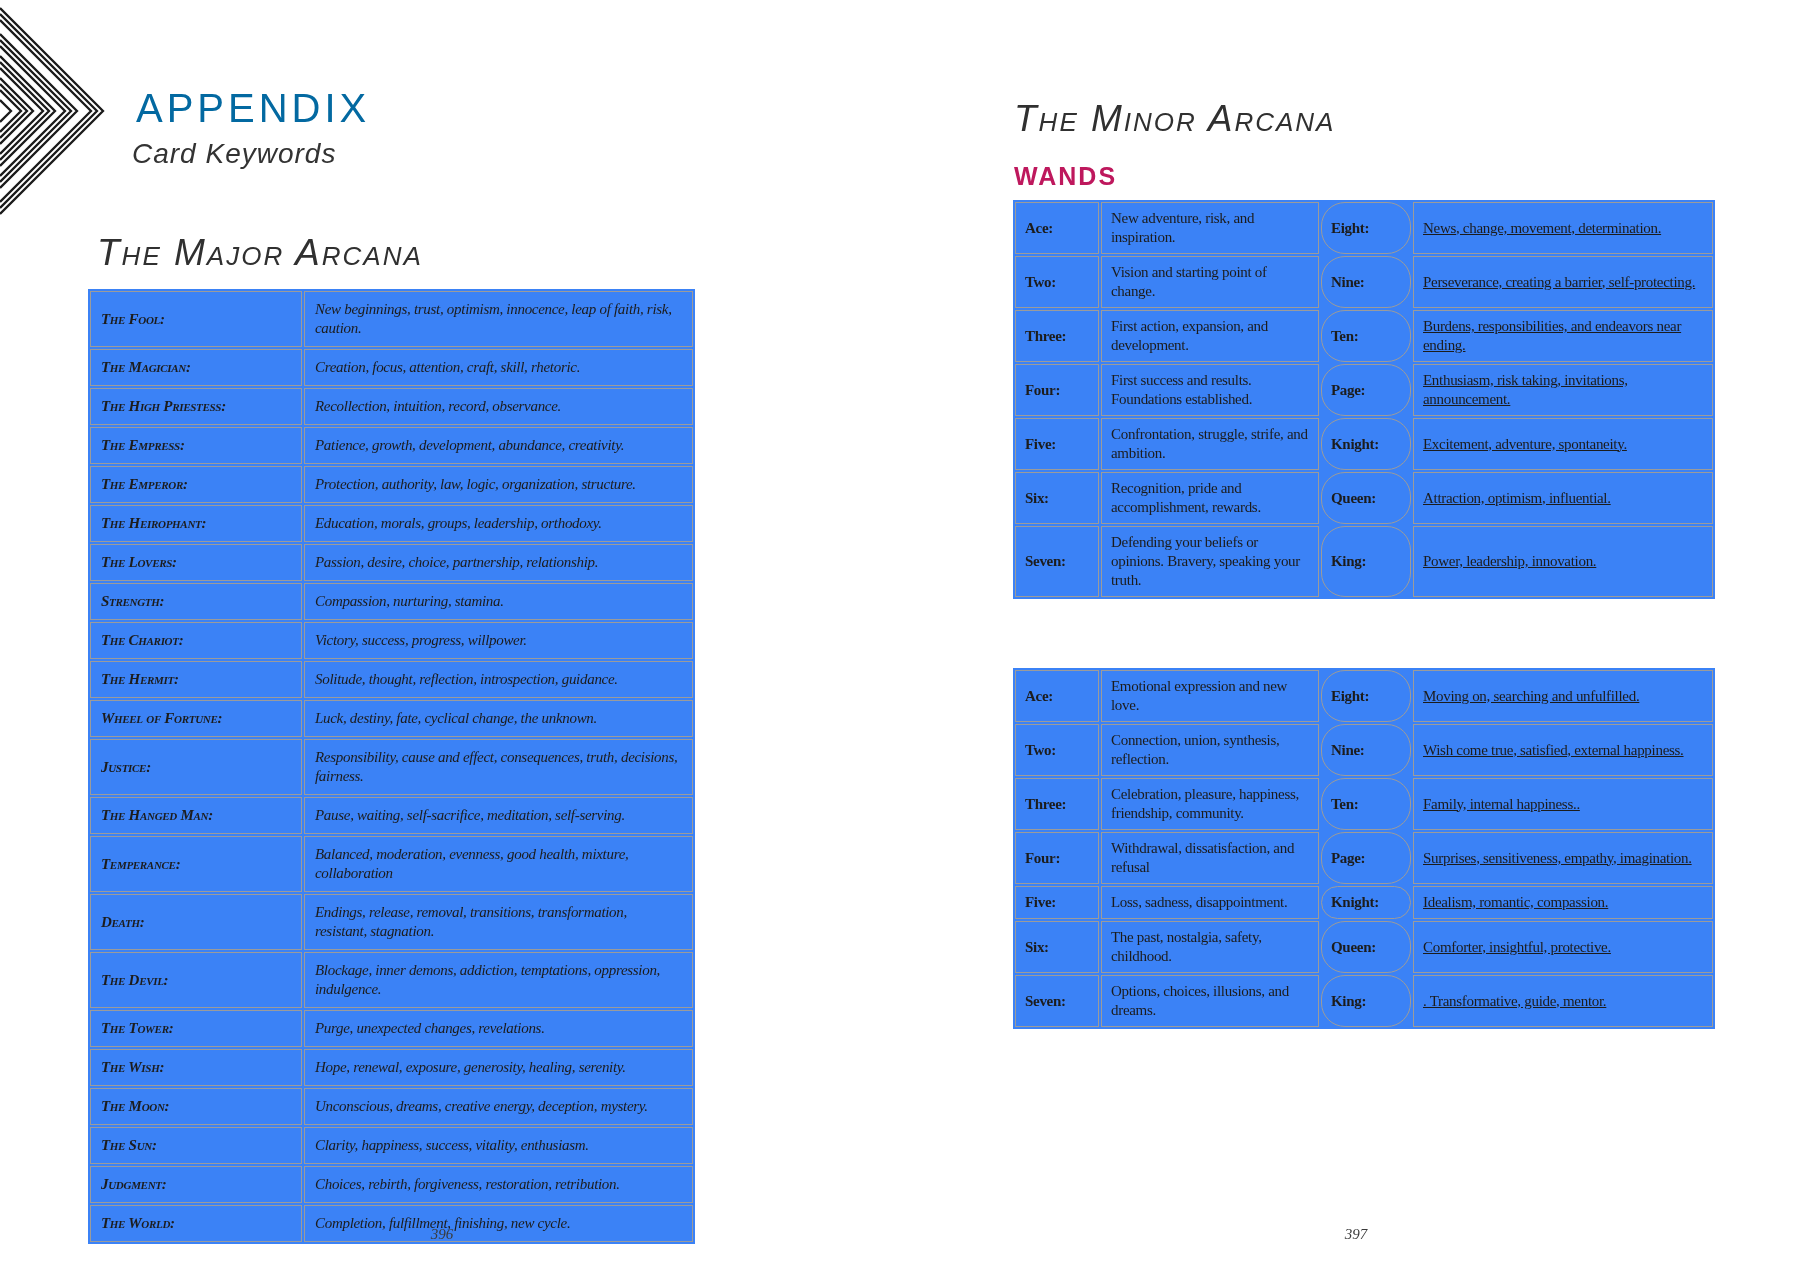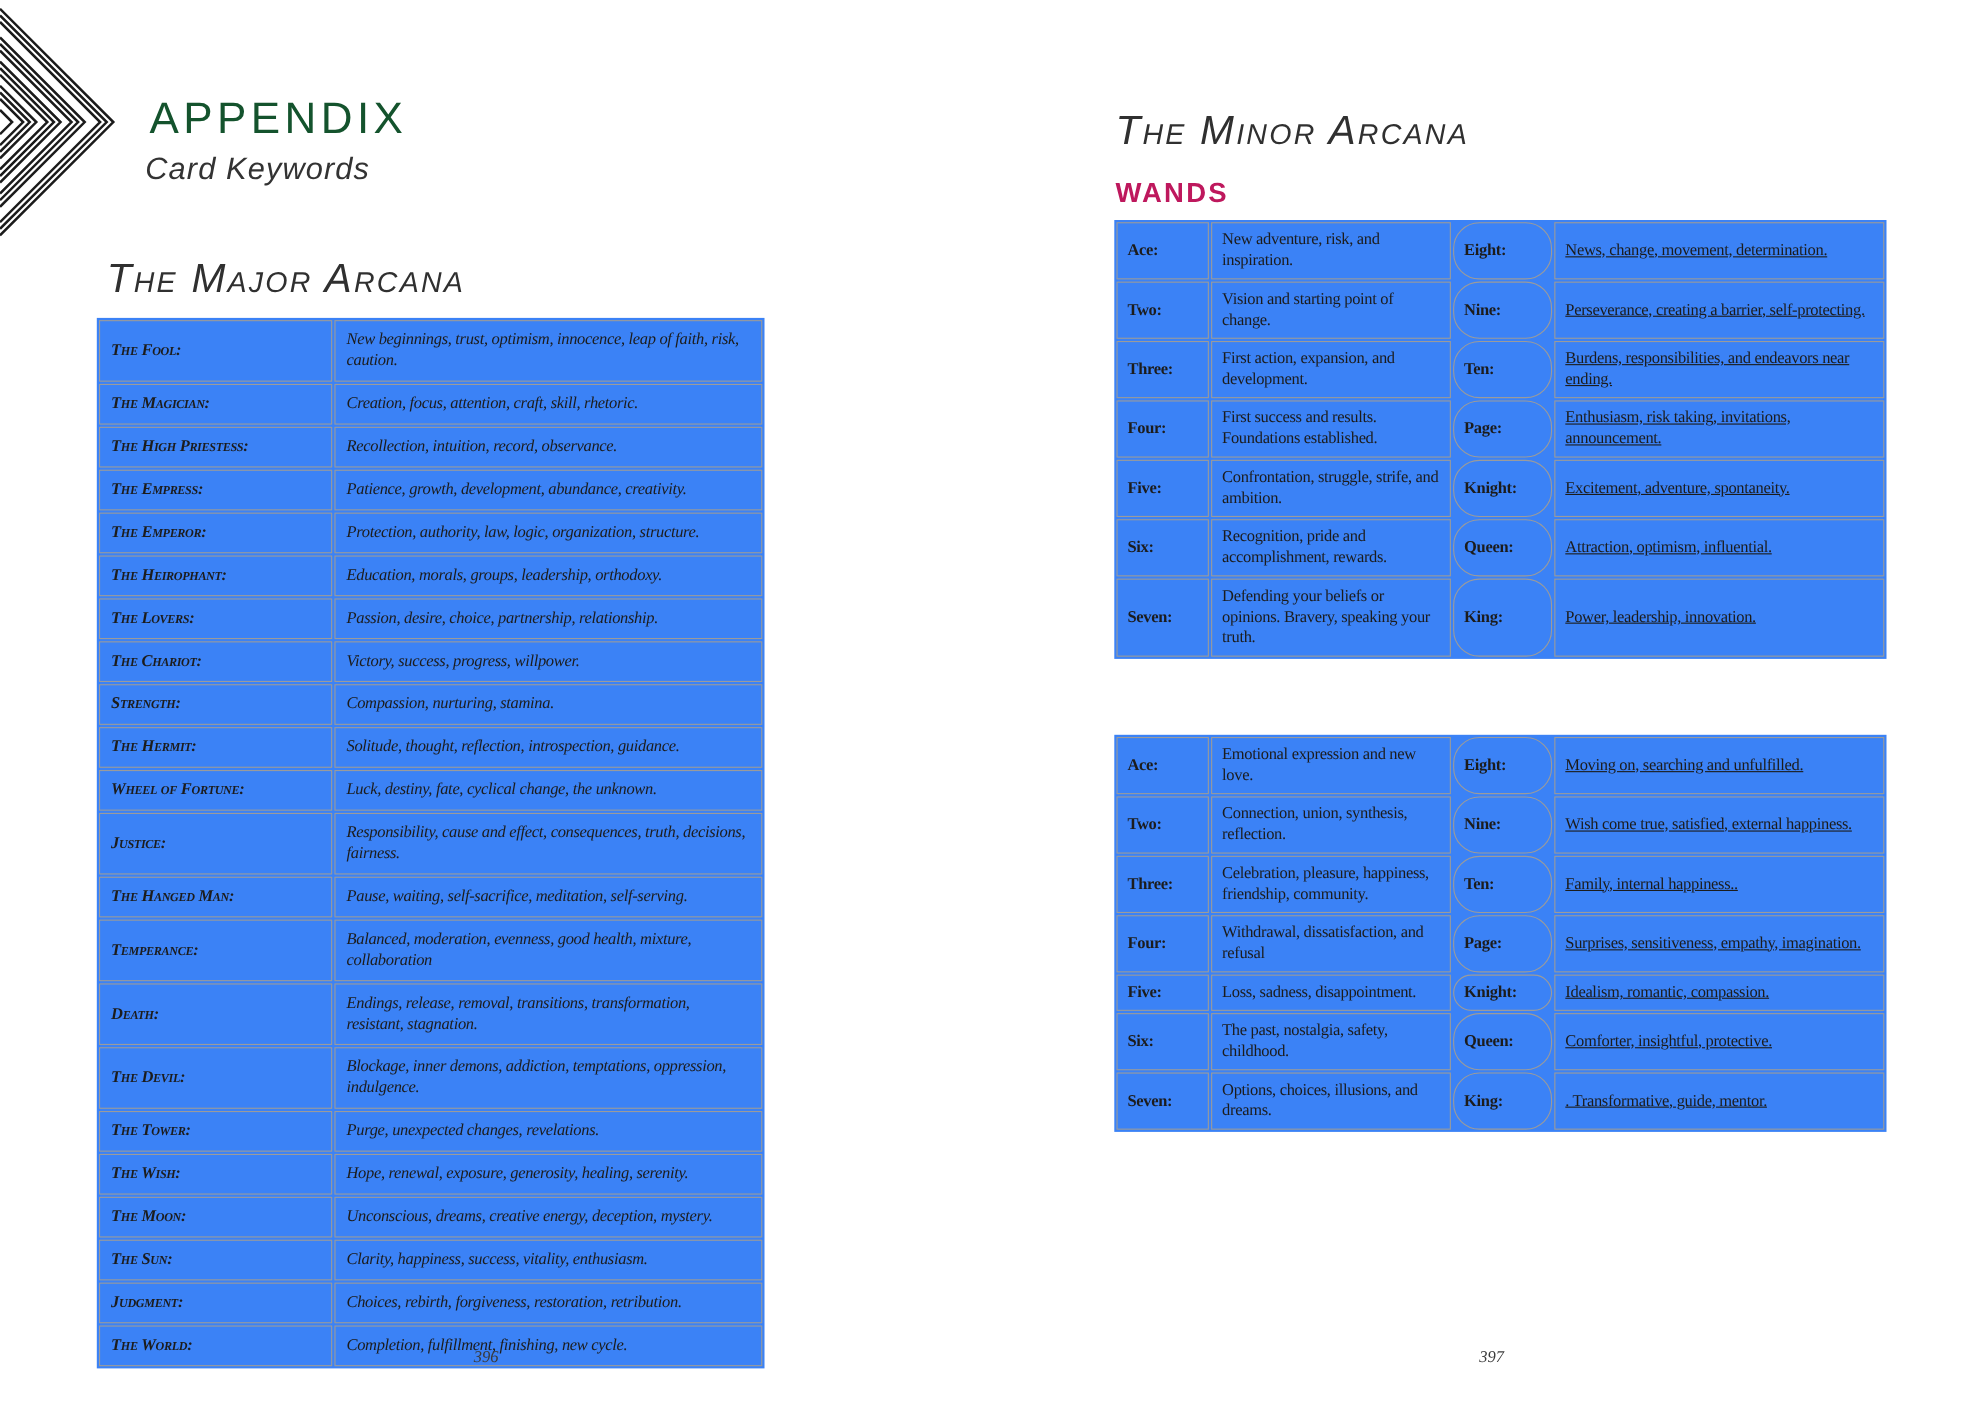--- a/index.html
+++ b/index.html
@@ -7,21 +7,21 @@
     position:relative; width:1801px; height:1275px; background:#ffffff;
     font-family:"Liberation Serif", serif; color:#1c1c1c; overflow:hidden;
   }
   
   .corner-logo { position:absolute; left:0; top:0; }
 
   
   .appendix-title {
     position:absolute; left:136px; top:86px;
     font-family:"Liberation Sans", sans-serif; font-weight:400;
-    font-size:40px; letter-spacing:4px; color:#14532d;
+    font-size:40px; letter-spacing:4px; color:#0369a1;
   }
   .appendix-subtitle {
     position:absolute; left:132px; top:138px;
     font-family:"Liberation Sans", sans-serif; font-style:italic;
     font-size:28px; letter-spacing:1px; color:#333333;
   }
   .arcana-heading {
     position:absolute;
     font-family:"Liberation Sans", sans-serif; font-style:italic;
     font-variant:small-caps; font-weight:400;
@@ -122,26 +122,26 @@
       </tr>
       <tr>
         <td class="name">The Heirophant:</td>
         <td class="desc">Education, morals, groups, leadership, orthodoxy.</td>
       </tr>
       <tr>
         <td class="name">The Lovers:</td>
         <td class="desc">Passion, desire, choice, partnership, relationship.</td>
       </tr>
       <tr>
+        <td class="name">Strength:</td>
+        <td class="desc">Compassion, nurturing, stamina.</td>
+      </tr>
+      <tr>
         <td class="name">The Chariot:</td>
         <td class="desc">Victory, success, progress, willpower.</td>
-      </tr>
-      <tr>
-        <td class="name">Strength:</td>
-        <td class="desc">Compassion, nurturing, stamina.</td>
       </tr>
       <tr>
         <td class="name">The Hermit:</td>
         <td class="desc">Solitude, thought, reflection, introspection, guidance.</td>
       </tr>
       <tr>
         <td class="name">Wheel of Fortune:</td>
         <td class="desc">Luck, destiny, fate, cyclical change, the unknown.</td>
       </tr>
       <tr>

